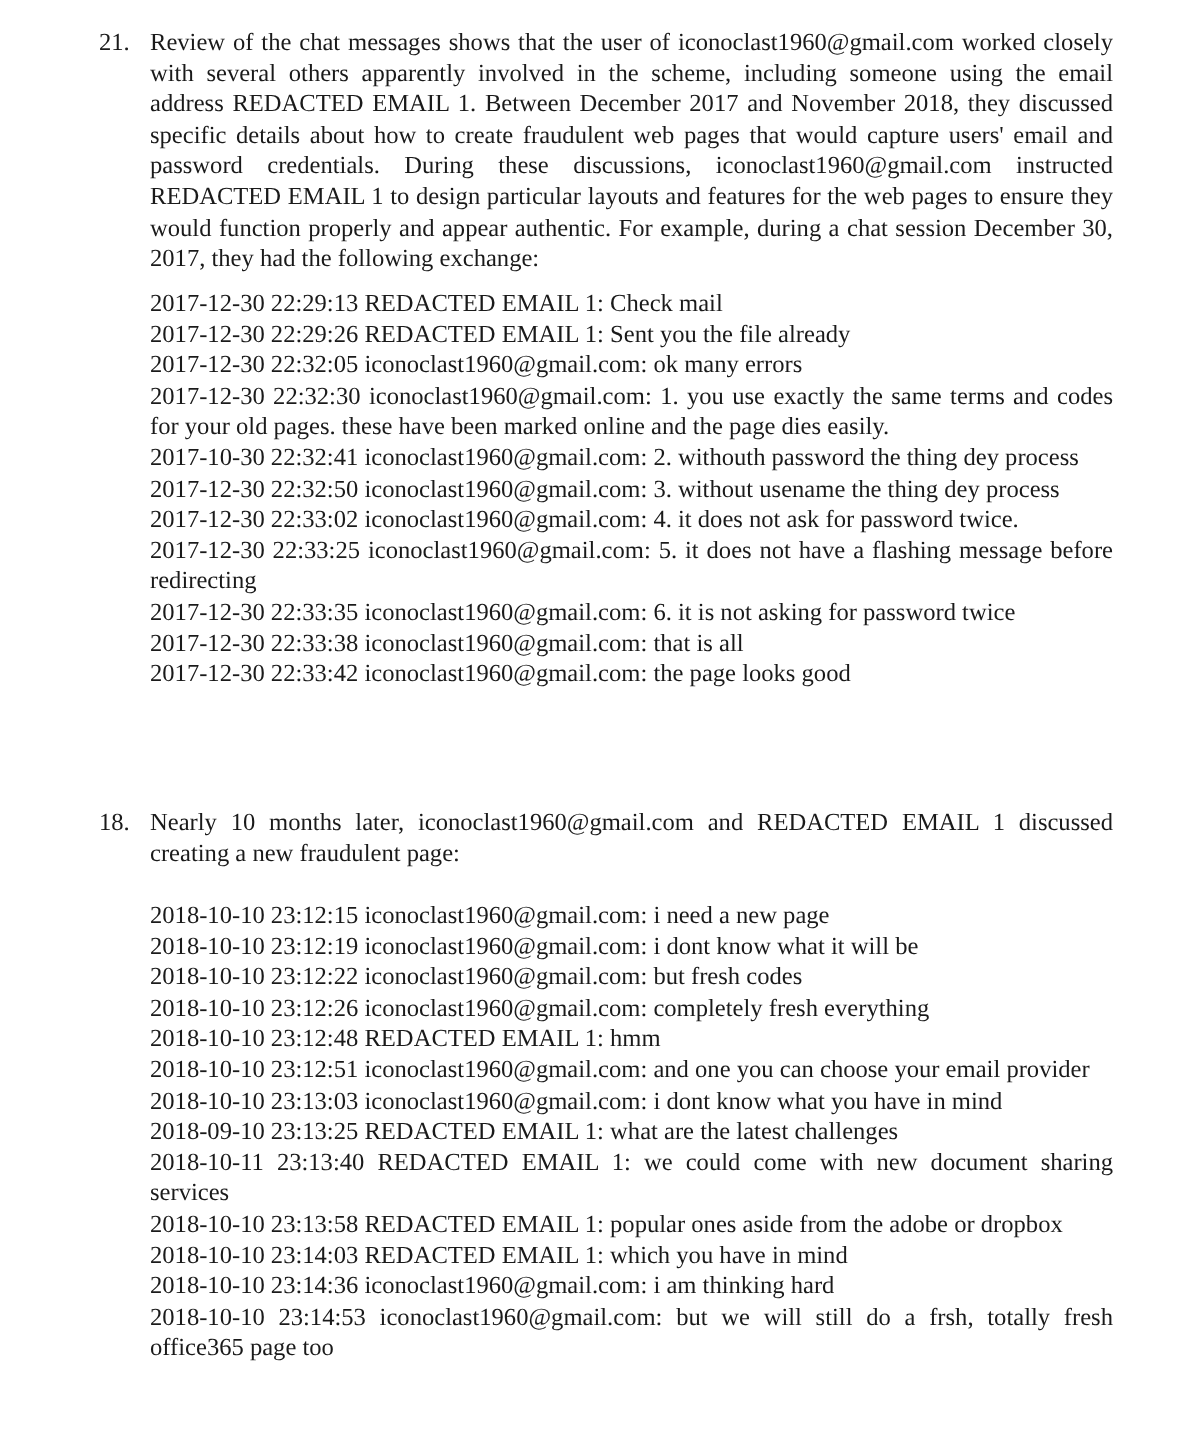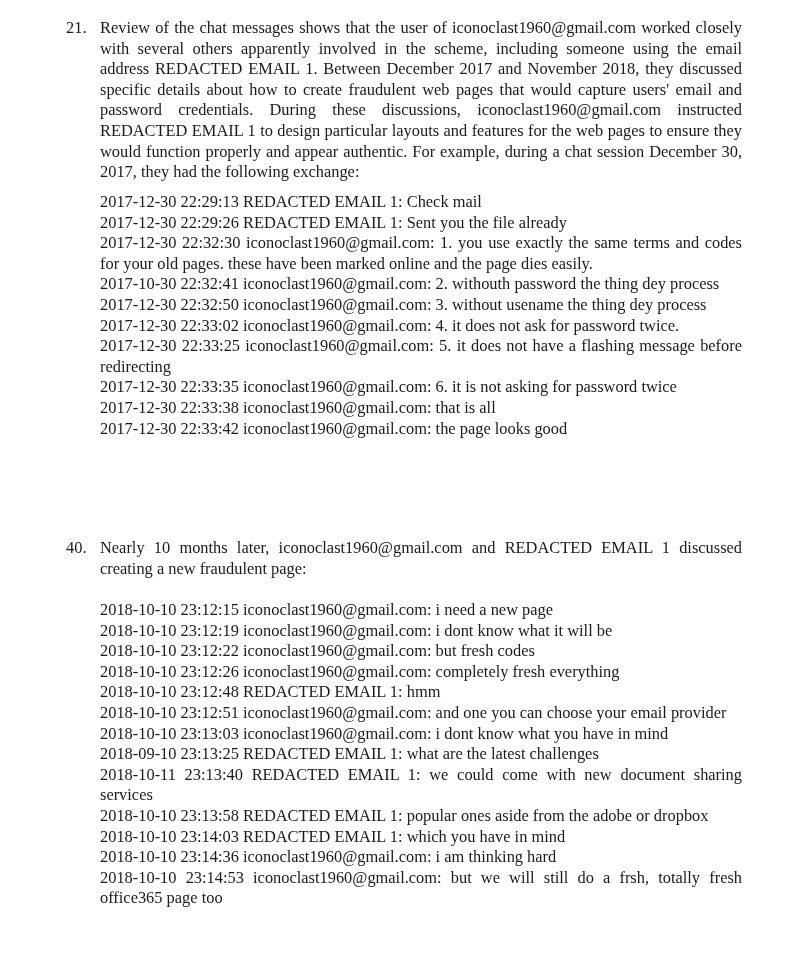--- a/index.html
+++ b/index.html
@@ -60,32 +60,33 @@
 <div class="page">
 
   <div class="para" id="para-21">
     <span class="para-num">21.</span>
     <div class="para-text">Review of the chat messages shows that the user of iconoclast1960@gmail.com worked closely with several others apparently involved in the scheme, including someone using the email address REDACTED EMAIL 1. Between December 2017 and November 2018, they discussed specific details about how to create fraudulent web pages that would capture users' email and password credentials. During these discussions, iconoclast1960@gmail.com instructed REDACTED EMAIL 1 to design particular layouts and features for the web pages to ensure they would function properly and appear authentic. For example, during a chat session December 30, 2017, they had the following exchange:</div>
   </div>
 
   <div class="chat" id="chat-1">
       <div class="msg"><span>2017-12-30 22:29:13</span> <span>REDACTED EMAIL 1</span>: <span>Check mail</span></div>
       <div class="msg"><span>2017-12-30 22:29:26</span> <span>REDACTED EMAIL 1</span>: <span>Sent you the file already</span></div>
+      <div class="msg"><span>2017-12-30 22:32:05</span> <span>iconoclast1960@gmail.com</span>: <span>ok many errors</span></div>
       <div class="msg"><span>2017-12-30 22:32:30</span> <span>iconoclast1960@gmail.com</span>: <span>1. you use exactly the same terms and codes for your old pages. these have been marked online and the page dies easily.</span></div>
       <div class="msg"><span>2017-10-30 22:32:41</span> <span>iconoclast1960@gmail.com</span>: <span>2. withouth password the thing dey process</span></div>
       <div class="msg"><span>2017-12-30 22:32:50</span> <span>iconoclast1960@gmail.com</span>: <span>3. without usename the thing dey process</span></div>
       <div class="msg"><span>2017-12-30 22:33:02</span> <span>iconoclast1960@gmail.com</span>: <span>4. it does not ask for password twice.</span></div>
       <div class="msg"><span>2017-12-30 22:33:25</span> <span>iconoclast1960@gmail.com</span>: <span>5. it does not have a flashing message before redirecting</span></div>
       <div class="msg"><span>2017-12-30 22:33:35</span> <span>iconoclast1960@gmail.com</span>: <span>6. it is not asking for password twice</span></div>
       <div class="msg"><span>2017-12-30 22:33:38</span> <span>iconoclast1960@gmail.com</span>: <span>that is all</span></div>
       <div class="msg"><span>2017-12-30 22:33:42</span> <span>iconoclast1960@gmail.com</span>: <span>the page looks good</span></div>
     </div>
 
   <div class="para" id="para-22">
-    <span class="para-num">40.</span>
+    <span class="para-num">18.</span>
     <div class="para-text">Nearly 10 months later, iconoclast1960@gmail.com and REDACTED EMAIL 1 discussed creating a new fraudulent page:</div>
   </div>
 
   <div class="chat" id="chat-2">
       <div class="msg"><span>2018-10-10 23:12:15</span> <span>iconoclast1960@gmail.com</span>: <span>i need a new page</span></div>
       <div class="msg"><span>2018-10-10 23:12:19</span> <span>iconoclast1960@gmail.com</span>: <span>i dont know what it will be</span></div>
       <div class="msg"><span>2018-10-10 23:12:22</span> <span>iconoclast1960@gmail.com</span>: <span>but fresh codes</span></div>
       <div class="msg"><span>2018-10-10 23:12:26</span> <span>iconoclast1960@gmail.com</span>: <span>completely fresh everything</span></div>
       <div class="msg"><span>2018-10-10 23:12:48</span> <span>REDACTED EMAIL 1</span>: <span>hmm</span></div>
       <div class="msg"><span>2018-10-10 23:12:51</span> <span>iconoclast1960@gmail.com</span>: <span>and one you can choose your email provider</span></div>

